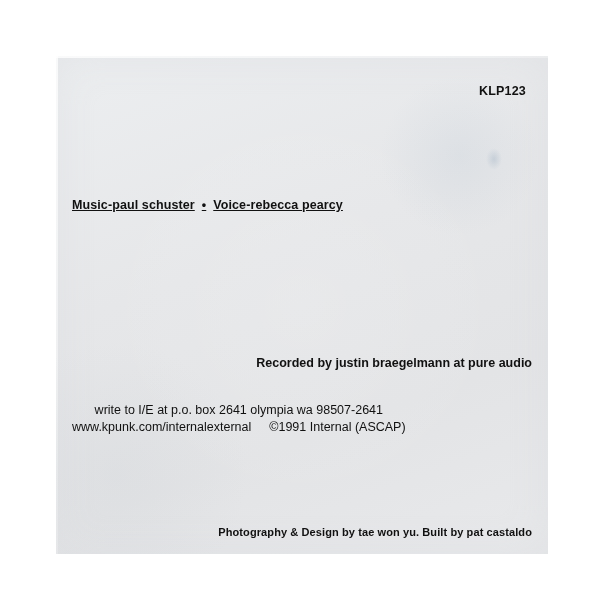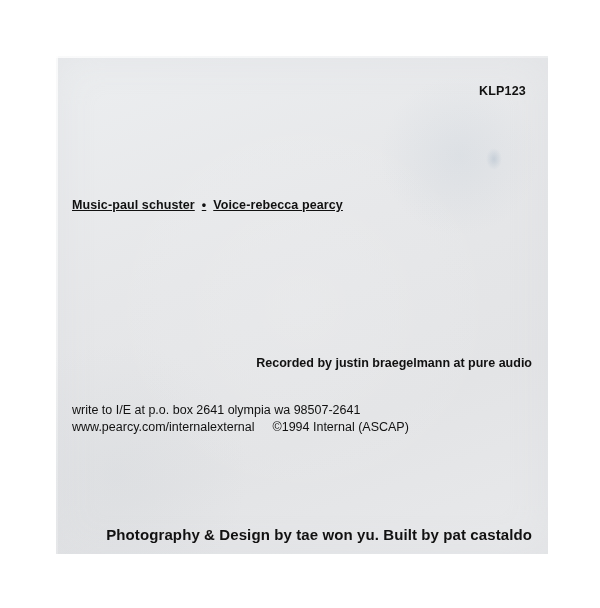--- a/index.html
+++ b/index.html
@@ -53,20 +53,21 @@
     position: absolute;
     left: 0; top: 0; width: 2px; height: 100%;
     background: linear-gradient(to bottom, rgba(255,255,255,0.75), rgba(255,255,255,0.25));
   }
   .txt {
     position: absolute;
     color: #111111;
     font-family: "Liberation Sans", sans-serif;
     white-space: nowrap;
     z-index: 3;
+    text-align: center;
   }
   .catalog-number {
     top: 28px;
     right: 22px;
     font-size: 12.5px;
     font-weight: 700;
     letter-spacing: 0.2px;
   }
   .credits-line {
     left: 16px;
@@ -99,21 +100,21 @@
   }
   .address-block div {
     white-space: nowrap;
   }
   .copyright-inline {
     padding-left: 18px;
   }
   .design-credit {
     right: 16px;
     top: 470px;
-    font-size: 15px;
+    font-size: 11px;
     font-weight: 700;
     letter-spacing: 0.1px;
   }
   .smudge {
     position: absolute;
     left: 430px;
     top: 92px;
     width: 16px;
     height: 22px;
     background: radial-gradient(ellipse at 50% 50%, rgba(150,170,190,0.35) 0%, rgba(150,170,190,0) 70%);
@@ -136,19 +137,19 @@
     <div class="txt credits-line">
       <span>Music-paul schuster</span><span class="credits-sep">•</span><span>Voice-rebecca pearcy</span>
     </div>
 
     <div class="txt recording-block">
       <div>Recorded by justin braegelmann at pure audio</div>
     </div>
 
     <div class="txt address-block">
       <div>write to I/E at p.o. box 2641 olympia wa 98507-2641</div>
-      <div><span>www.pearcy.com/internalexternal</span><span class="copyright-inline">©1994 Internal (ASCAP)</span></div>
+      <div><span>www.kpunk.com/internalexternal</span><span class="copyright-inline">©1991 Internal (ASCAP)</span></div>
     </div>
 
     <div class="txt design-credit">Photography &amp; Design by tae won yu. Built by pat castaldo</div>
   </div>
 
 </div>
 
 </body></html>

